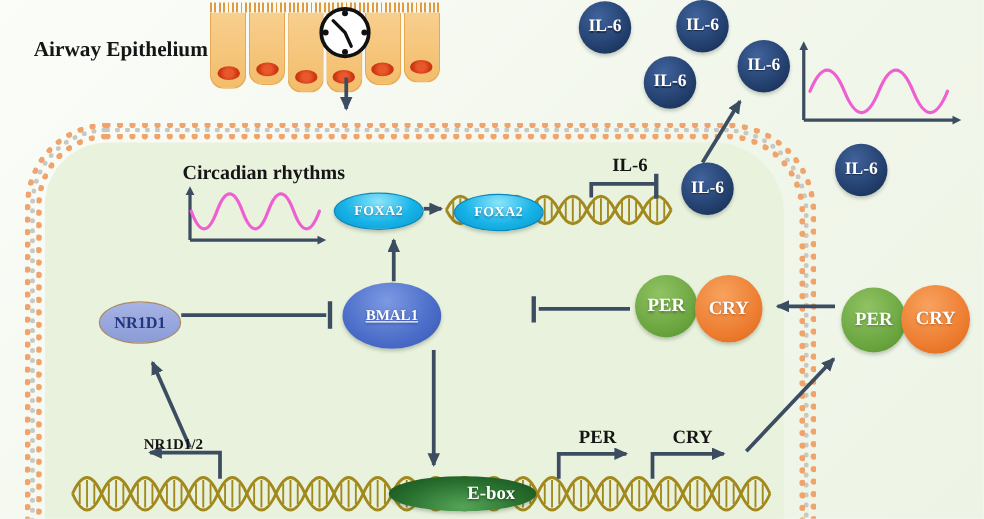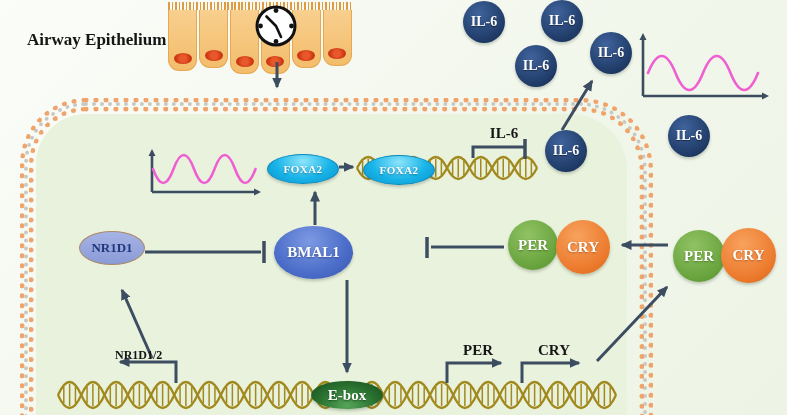--- a/index.html
+++ b/index.html
@@ -28,26 +28,26 @@
   
   .lbl{position:absolute;font-weight:bold;color:#151515;z-index:45;white-space:nowrap;text-align:center;}
   .title-lbl{left:27px;top:30px;font-size:17px;}
   .circ-lbl{left:146px;top:130px;font-size:16px;}
   .gene-lbl{font-size:15px;text-align:center;}
   
   .node{position:absolute;display:flex;align-items:center;justify-content:center;color:#fff;font-weight:bold;z-index:50;border-radius:50%;}
   .shadow{box-shadow:0 2px 3px rgba(40,60,40,.25);}
   .il6{width:42px;height:42px;font-size:14px;background:radial-gradient(circle at 38% 30%,#40639c,#23406e 60%,#14294d);text-shadow:0 1px 1px rgba(0,0,0,.5);}
   .foxa2{width:70px;height:28px;font-size:11px;letter-spacing:.5px;background:radial-gradient(ellipse at 50% 22%,#8ce4fa,#18b4e8 55%,#0a93cc);border:1px solid #0a87bb;text-shadow:0 1px 2px rgba(0,70,100,.55);}
-  .bmal1{width:79px;height:53px;font-size:15px;background:radial-gradient(ellipse at 45% 28%,#7c99e2,#4a6cc8 62%,#3955ab);z-index:51;text-shadow:0 1px 2px rgba(10,30,90,.5);}
+  .bmal1{width:79px;height:53px;font-size:12px;background:radial-gradient(ellipse at 45% 28%,#7c99e2,#4a6cc8 62%,#3955ab);z-index:51;text-shadow:0 1px 2px rgba(10,30,90,.5);text-decoration:underline;}
   .clockn{width:73px;height:48px;font-size:15px;background:radial-gradient(ellipse at 50% 28%,#f1bd49,#dfa21f 60%,#c1870e);text-shadow:0 1px 2px rgba(120,70,0,.5);}
   .per{background:radial-gradient(circle at 40% 30%,#90c263,#6aa53f 65%,#578f2f);font-size:15px;text-shadow:0 1px 2px rgba(30,70,10,.5);}
   .cry{background:radial-gradient(circle at 40% 30%,#f8a25e,#ec7b2e 65%,#d9661b);font-size:15px;z-index:51;text-shadow:0 1px 2px rgba(120,50,0,.5);}
   .nr1d{background:linear-gradient(#a6b3e5,#8b9bd6);border:1.6px solid #a98a64;color:#21367d;font-size:13px;text-shadow:none;}
-  .ebox{width:72px;height:28px;font-size:15px;background:radial-gradient(ellipse at 50% 88%,#55a458,#2a7230 55%,#164a1b);text-shadow:0 1px 2px rgba(0,40,0,.6);}
+  .ebox{width:72px;height:28px;font-size:15px;background:radial-gradient(ellipse at 50% 88%,#55a458,#2a7230 55%,#164a1b);text-shadow:0 1px 2px rgba(0,40,0,.6);padding-left:46px;}
   .overlay{position:absolute;left:0;top:0;z-index:40;pointer-events:none;}
   .dna,.wave{position:absolute;z-index:20;}
 </style>
 </head>
 <body>
 
 <div class="scene">
 
   <div class="cell-fill"></div>
   <div class="mem m1"></div>
@@ -83,20 +83,21 @@
       <circle cx="24" cy="24" r="19" fill="#fff" stroke="#111" stroke-width="3"></circle>
       <circle cx="24" cy="8.5" r="2.4" fill="#111"></circle>
         <circle cx="39.5" cy="24" r="2.4" fill="#111"></circle>
       <circle cx="24" cy="39.5" r="2.4" fill="#111"></circle>
         <circle cx="8.5" cy="24" r="2.4" fill="#111"></circle>
       <path d="M 24 24 L 14.5 14.5 M 24 24 L 29 35" stroke="#111" stroke-width="2.6" fill="none" stroke-linecap="round"></path>
     </svg>
   </div>
 
   <div class="lbl title-lbl">Airway Epithelium</div>
+  <div class="lbl circ-lbl">Circadian rhythms</div>
   <div class="lbl gene-lbl" style="left:472px;top:125px;width:64px;">IL-6</div>
   <div class="lbl gene-lbl" style="left:115px;top:348px;font-size:12px;">NR1D1/2</div>
   <div class="lbl gene-lbl" style="left:455px;top:342px;width:46px;">PER</div>
   <div class="lbl gene-lbl" style="left:530px;top:342px;width:48px;">CRY</div>
 
   <svg class="wave" style="left:146px;top:146px;" width="125" height="55">
     <defs></defs>
     <path d="M 6 46 L 6 8 M 6 46 L 110 46" stroke="#3d4d61" stroke-width="2.6" fill="none"></path>
     <path d="M 6 3 L 2.5 10 L 9.5 10 Z" fill="#3d4d61"></path>
     <path d="M 115 46 L 108 42.5 L 108 49.5 Z" fill="#3d4d61"></path>
@@ -248,16 +249,16 @@
   <div class="node il6 shadow" style="left:668px;top:115px;">IL-6</div>
   <div class="node il6 shadow" style="left:545px;top:130px;">IL-6</div>
 
   <div class="node foxa2 shadow" style="left:267px;top:154px;">FOXA2</div>
   <div class="node foxa2 shadow" style="left:363px;top:155px;">FOXA2</div>
   <div class="node bmal1 shadow" style="left:274px;top:226px;">BMAL1</div>
   <div class="node per shadow" style="left:508px;top:220px;width:50px;height:50px;">PER</div>
   <div class="node cry shadow" style="left:556px;top:220px;width:54px;height:54px;">CRY</div>
   <div class="node per shadow" style="left:673px;top:230px;width:52px;height:52px;">PER</div>
   <div class="node cry shadow" style="left:721px;top:228px;width:55px;height:55px;">CRY</div>
-  <div class="node nr1d" style="left:79px;top:231px;width:64px;height:32px;">NR1D1</div>
+  <div class="node nr1d" style="left:79px;top:241px;width:64px;height:32px;">NR1D1</div>
   <div class="node ebox shadow" style="left:311px;top:381px;">E-box</div>
 
 </div>
 
 </body></html>

